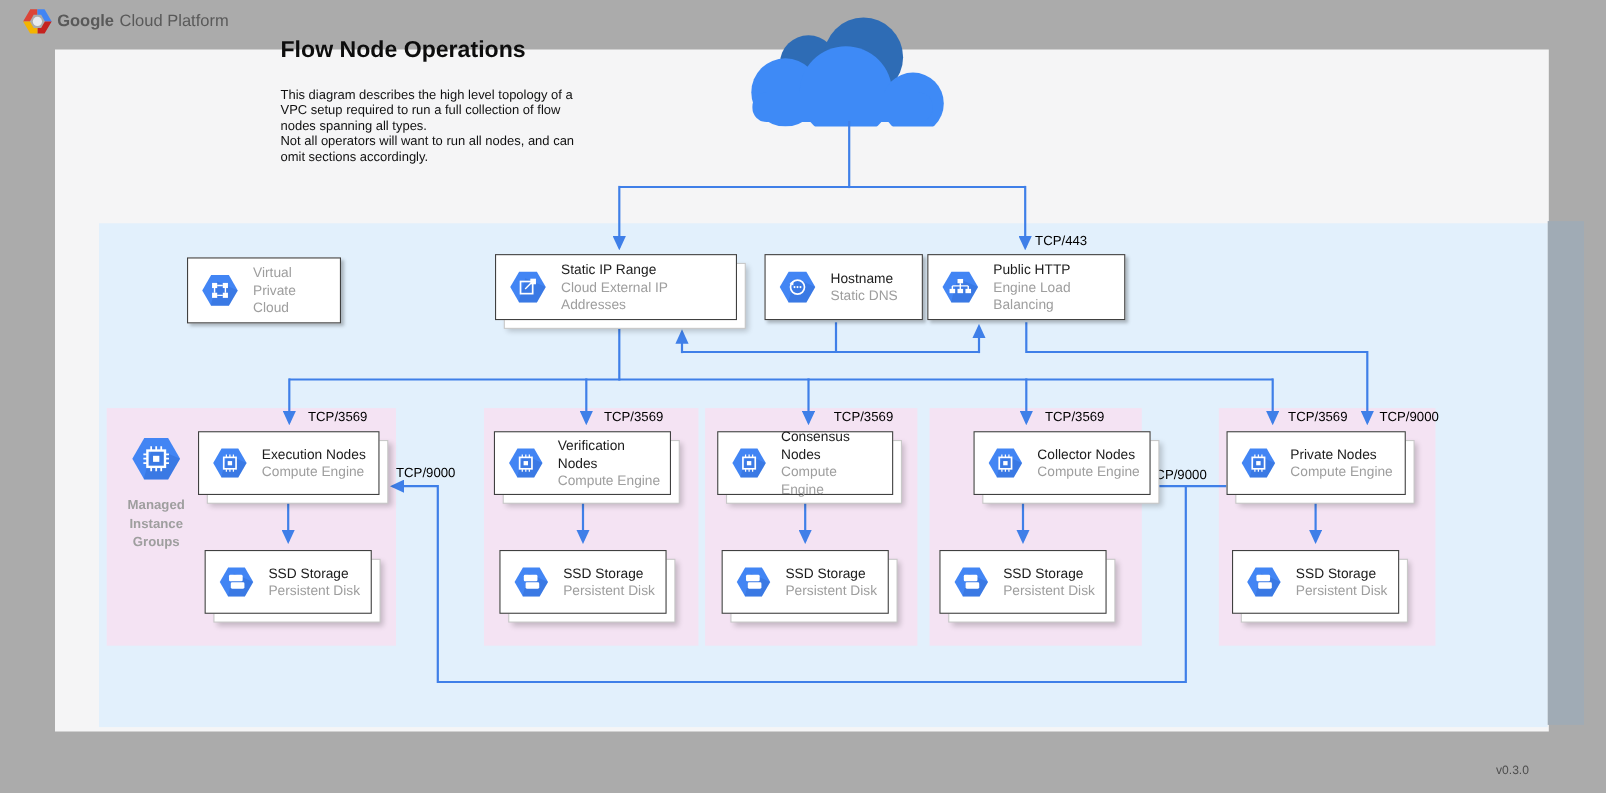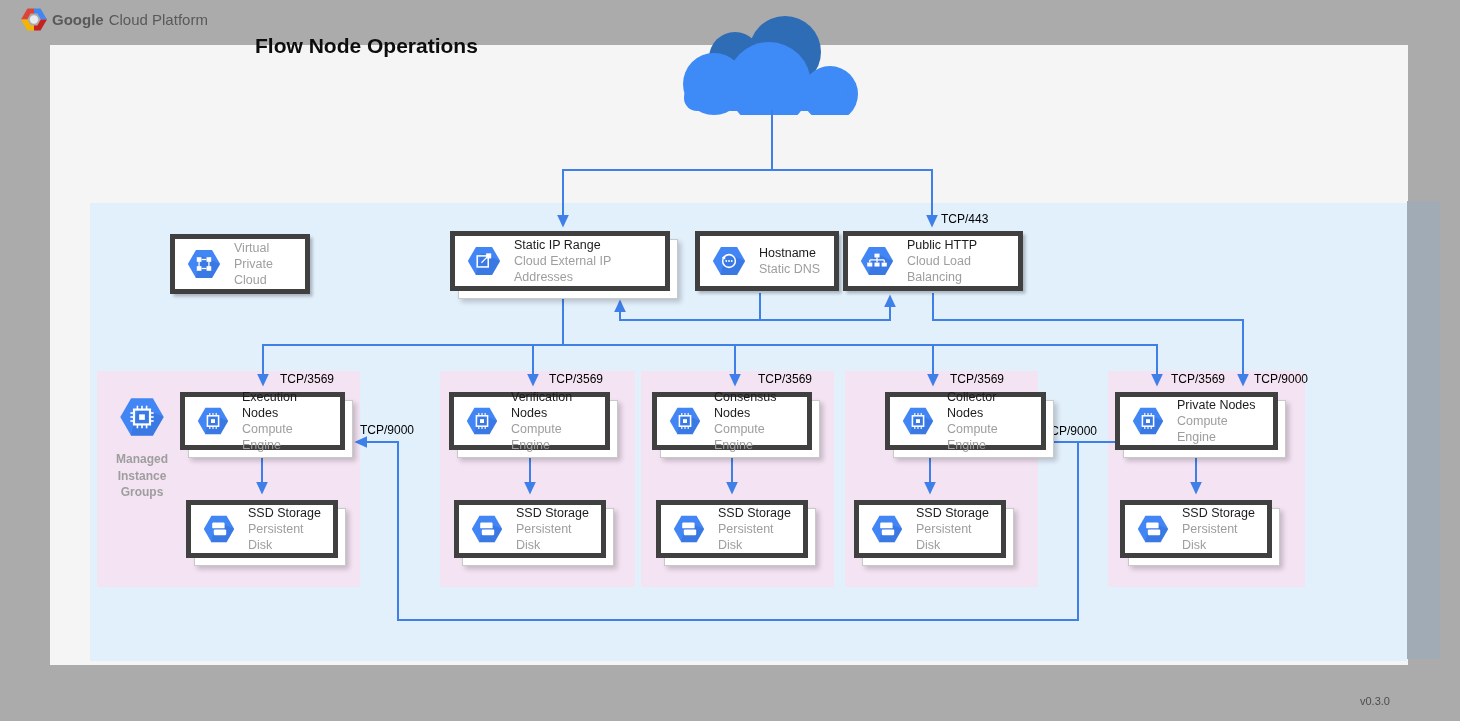--- a/index.html
+++ b/index.html
@@ -3,21 +3,21 @@
 <meta charset="utf-8">
 <style>
   html,body{margin:0;padding:0;}
   body{font-family:"Liberation Sans",sans-serif;}
   #stage{position:relative;width:1460px;height:721px;background:#ababab;overflow:hidden;}
   .canvas{position:absolute;left:50px;top:45px;width:1358px;height:620px;background:#f5f5f6;}
   .vpc-area{position:absolute;left:90px;top:203px;width:1317px;height:458px;background:#e2f0fc;}
   .vpc-overhang{position:absolute;left:1407px;top:201px;width:33px;height:458px;background:#a0abb5;}
   .group{position:absolute;top:371px;height:216px;background:#f4e3f3;}
   .connectors{position:absolute;left:0;top:0;pointer-events:none;}
-  .card{position:absolute;background:#ffffff;border:5px solid #404040;box-sizing:border-box;
+  .card{position:absolute;background:#ffffff;border:1px solid #404040;box-sizing:border-box;
         display:flex;align-items:center;gap:13px;padding:0 8px 0 12px;
         box-shadow:2.5px 2.5px 3px rgba(0,0,0,0.25);}
   .card.stacked{box-shadow:8px 8px 0 -1px #ffffff,8px 8px 0 0 #c9c9c9,11px 11px 5px rgba(0,0,0,0.2);}
   .card .txt{display:flex;flex-direction:column;line-height:1.3;}
   .card .t1{font-size:12.5px;color:#1c1c1c;}
   .card .t2{font-size:12.5px;color:#9e9e9e;}
   .card .t1.gray{color:#9e9e9e;}
   .hex{flex:0 0 auto;}
   .port{position:absolute;font-size:12px;color:#000000;}
   .header-brand{position:absolute;left:52px;top:11px;font-size:15px;color:#595959;}
@@ -49,20 +49,25 @@
     <path d="M13,0.5 L19.5,0.5 L26,11.5 L19.8,11.5 L16.4,5.5 L13,5.5 Z" fill="#4285f4"></path>
     <path d="M26,11.5 L19.5,22.5 L13,22.5 L13,17.5 L16.4,17.5 L19.8,11.5 Z" fill="#c5221f"></path>
     <path d="M13,22.5 L6.5,22.5 L0,11.5 L6.2,11.5 L9.6,17.5 L13,17.5 Z" fill="#f4b400"></path>
     <circle cx="13" cy="11.5" r="4.2" fill="#e8eaed"></circle>
   </svg>
   <div class="header-brand">
     <b>Google</b><span>Cloud Platform</span>
   </div>
 
   <div class="page-title">Flow Node Operations</div>
+  <div class="page-desc preline">This diagram describes the high level topology of a
+VPC setup required to run a full collection of flow
+nodes spanning all types.
+Not all operators will want to run all nodes, and can
+omit sections accordingly.</div>
 
   <svg width="210" height="100" style="position:absolute;left:670px;top:15px;">
     <circle cx="65" cy="43" r="26" fill="#2e6cb5"></circle>
     <circle cx="115" cy="37" r="36" fill="#2e6cb5"></circle>
     <circle cx="44" cy="69" r="31" fill="#3e8af6"></circle>
     <circle cx="99" cy="69" r="42" fill="#3e8af6"></circle>
     <circle cx="160" cy="79" r="28" fill="#3e8af6"></circle>
     <rect x="14" y="69" width="164" height="27" rx="13" fill="#3e8af6"></rect>
   </svg>
 
@@ -177,21 +182,21 @@
           <line x1="28.5" y1="16.2" x2="28.5" y2="19.4"></line>
       </g>
       <g fill="#fff">
           <rect x="8.5" y="19.4" width="6" height="4.6"></rect>
           <rect x="17" y="19.4" width="6" height="4.6"></rect>
           <rect x="25.5" y="19.4" width="6" height="4.6"></rect>
         </g>
     </svg>
     <div class="txt">
       <span class="t1">Public HTTP</span>
-      <span class="t2">Cloud Load Balancing</span>
+      <span class="t2">Engine Load Balancing</span>
     </div>
   </div>
 
   <svg width="46" height="40" viewBox="0 0 40 35" style="position:absolute;left:119px;top:397px;">
     <polygon points="1,17.5 10.5,1 29.5,1 39,17.5 29.5,34 10.5,34" fill="#4285f4"></polygon>
     <polygon points="17,8 39,17.5 29.5,34 10,34" fill="#14409b" opacity="0.18"></polygon>
     <rect x="13" y="11" width="14" height="13" fill="none" stroke="#fff" stroke-width="1.9"></rect>
     <rect x="17.5" y="15.2" width="5" height="4.8" fill="#fff"></rect>
     <g stroke="#fff" stroke-width="1.4">
       <line x1="16" y1="7.6" x2="16" y2="10.6"></line>

